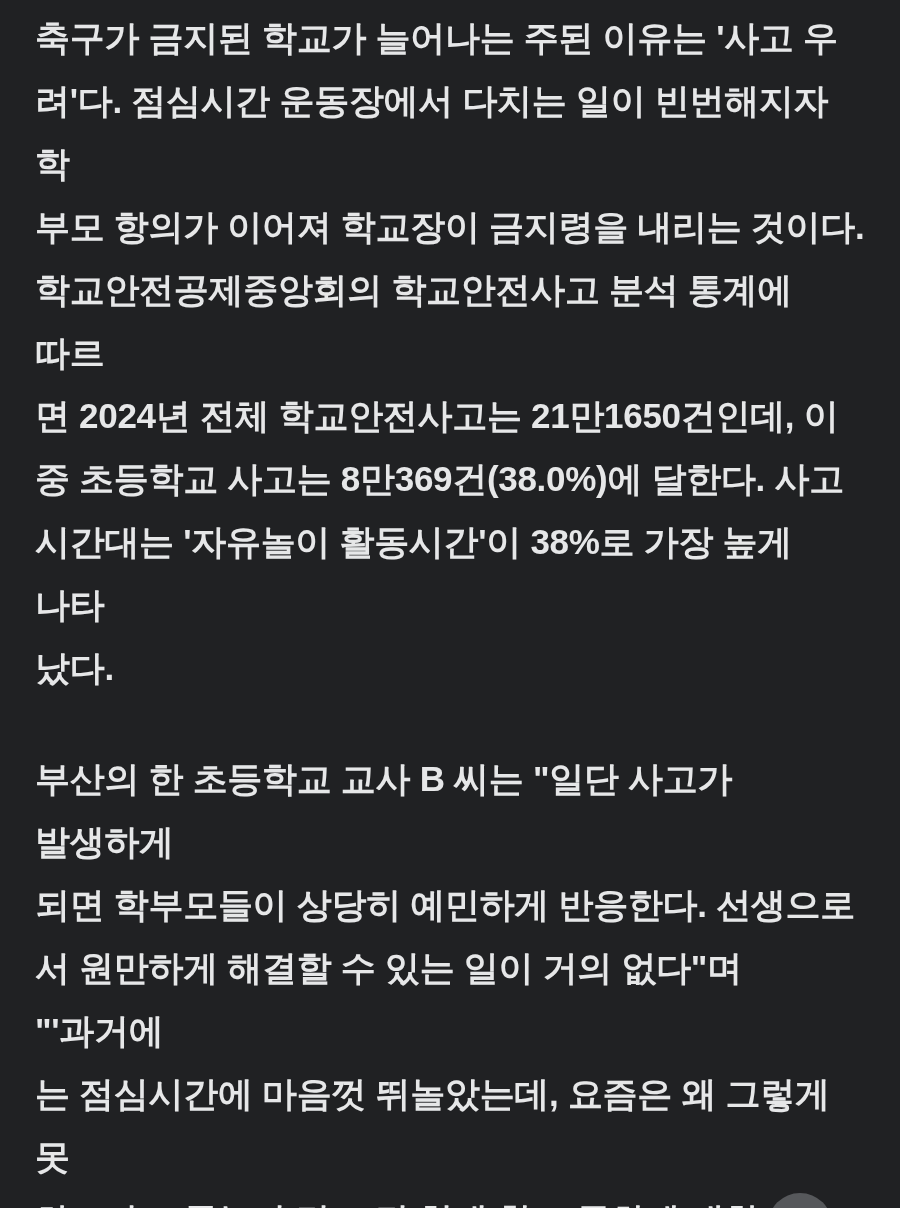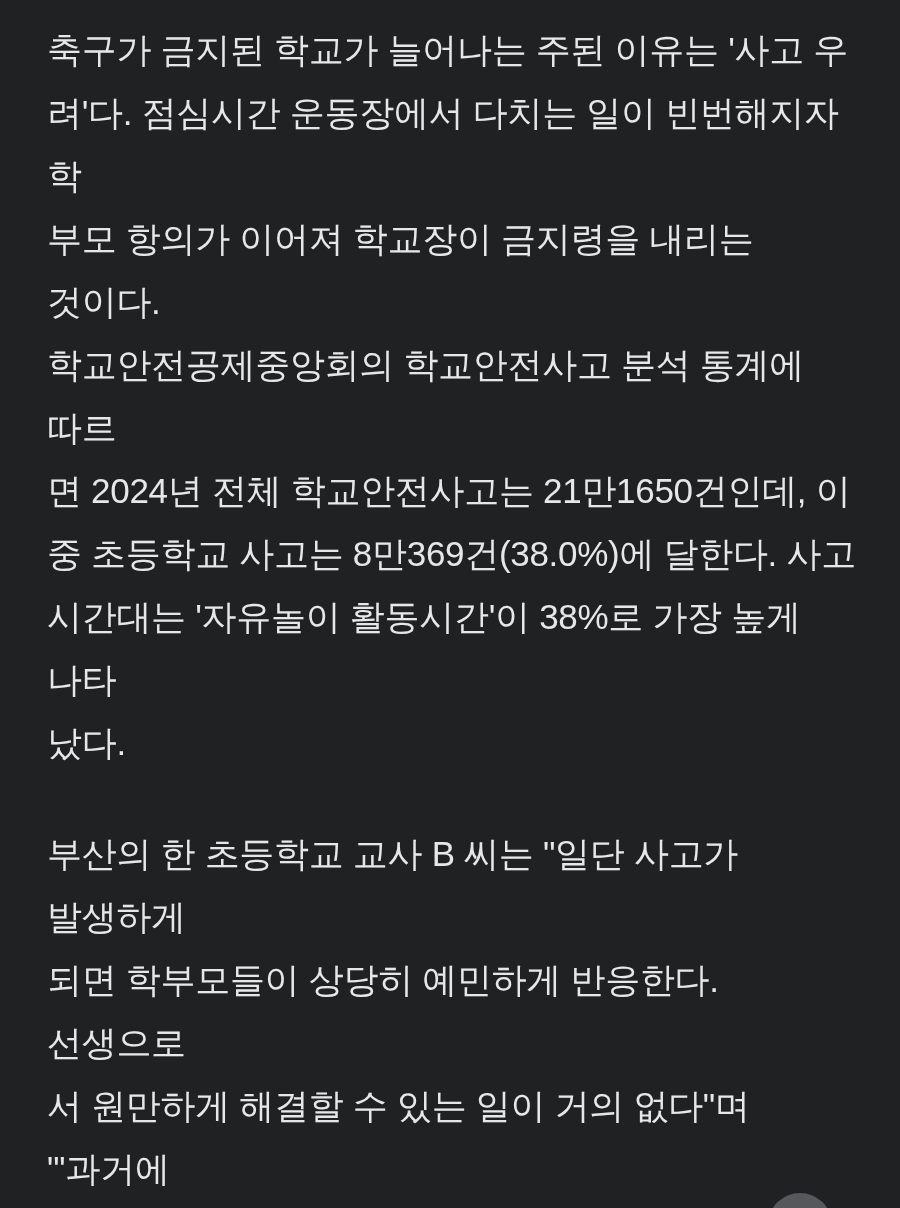--- a/index.html
+++ b/index.html
@@ -18,23 +18,24 @@
     box-sizing: border-box;
     width: 900px;
     padding: 6px 30px 0 35px;
     color: #e6e7e8;
     font-size: 35px;
     line-height: 63px;
     letter-spacing: -0.3px;
     font-weight: 400;
   }
   .para {
-    margin: 12px;
+    margin: 0;
     white-space: pre-line;
     word-break: keep-all;
+    font-weight: bold;
   }
   .para + .para {
     margin-top: 48px;
   }
   .avatar-circle {
     position: absolute;
     left: 768px;
     top: 1193px;
     width: 64px;
     height: 64px;

